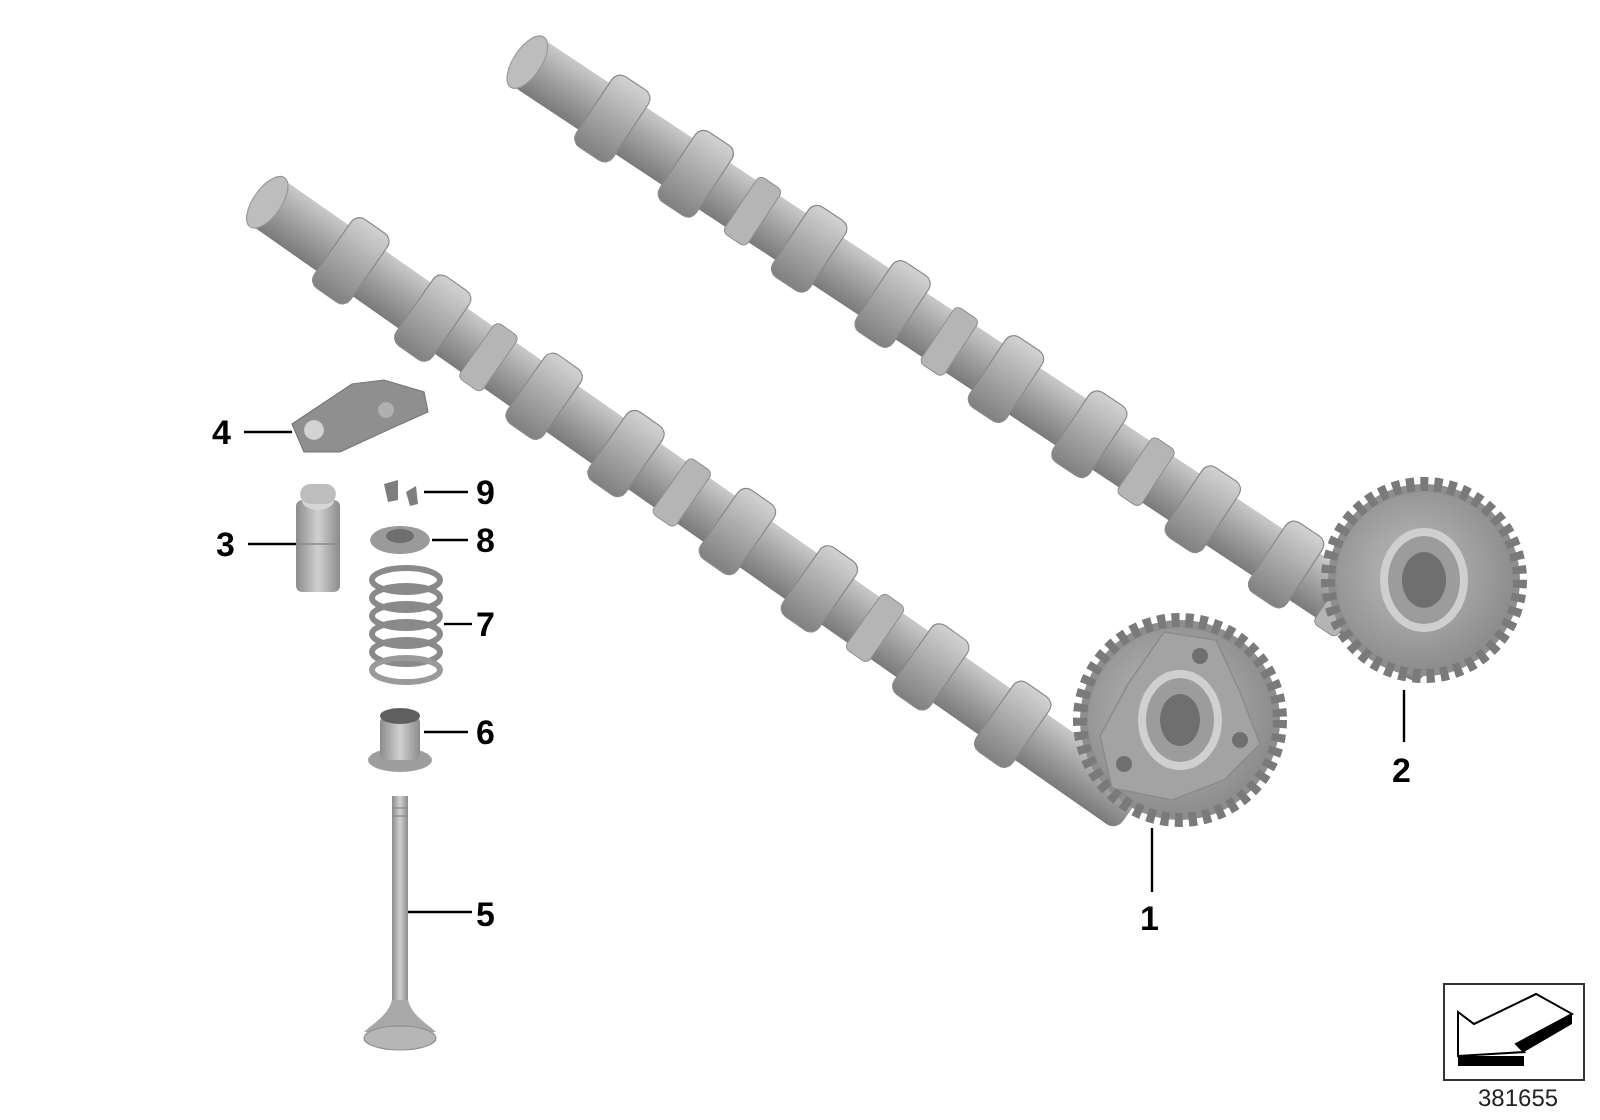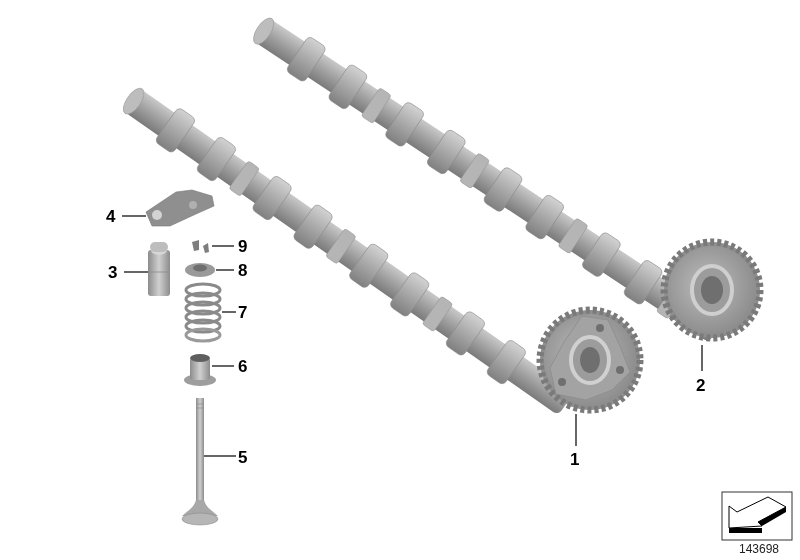--- a/index.html
+++ b/index.html
@@ -165,13 +165,13 @@
 <div class="callout" style="left:106px;top:208px;">4</div>
 <div class="callout" style="left:108px;top:264px;">3</div>
 <div class="callout" style="left:238px;top:238px;">9</div>
 <div class="callout" style="left:238px;top:262px;">8</div>
 <div class="callout" style="left:238px;top:304px;">7</div>
 <div class="callout" style="left:238px;top:358px;">6</div>
 <div class="callout" style="left:238px;top:449px;">5</div>
 <div class="callout" style="left:570px;top:451px;">1</div>
 <div class="callout" style="left:696px;top:377px;">2</div>
 
-<div class="ref" style="left:739px;top:542px;">143698</div>
+<div class="ref" style="left:739px;top:542px;">381655</div>
 
 </body></html>

